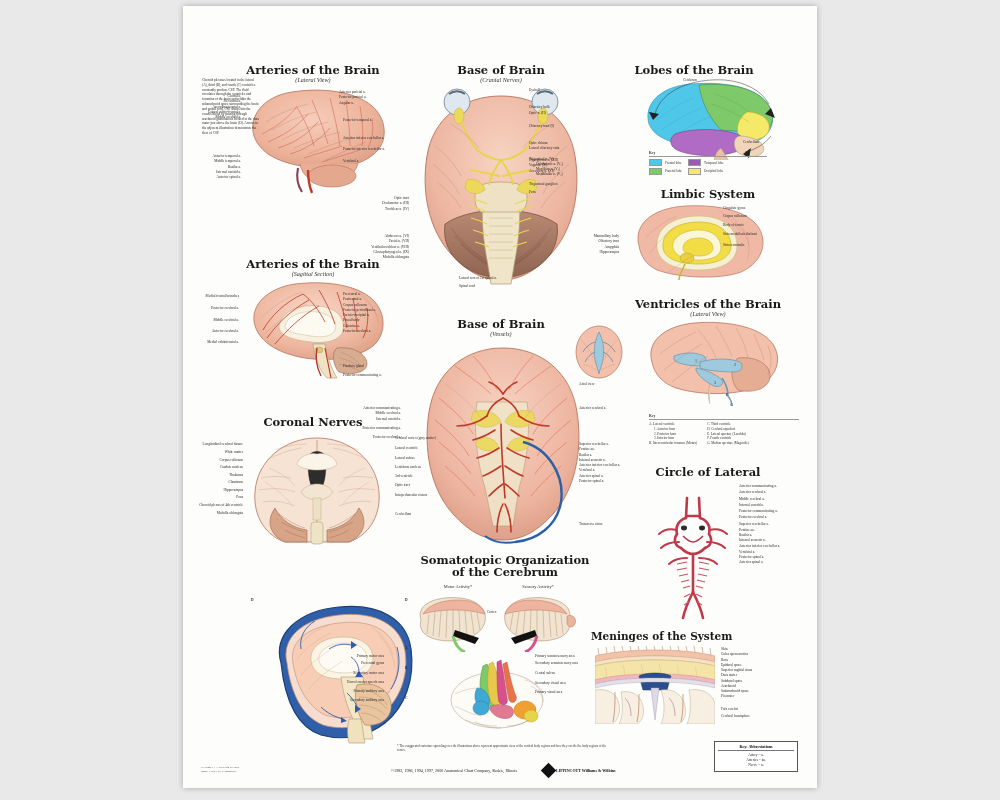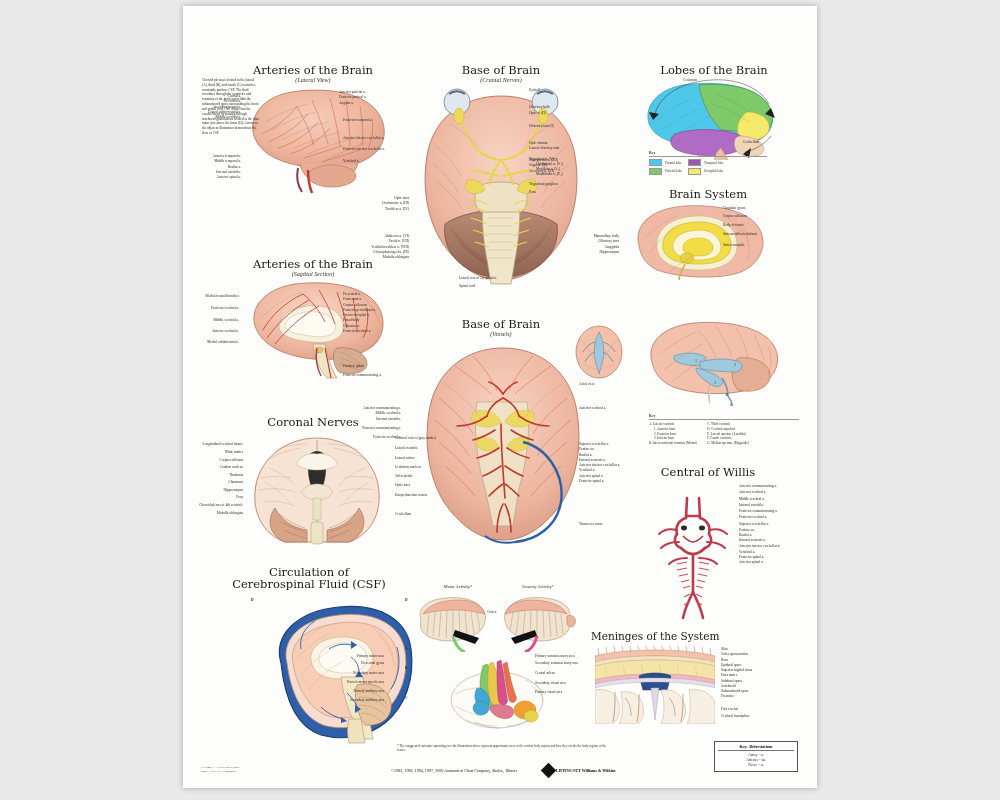--- a/index.html
+++ b/index.html
@@ -17,21 +17,21 @@
     box-shadow:0 0 6px rgba(0,0,0,.28);
   }
   .t{position:absolute;}
   
   #main-title{
     left:0;top:20px;width:634px;text-align:center;
     font-family:"DejaVu Serif",serif;
     font-weight:700;font-size:33px;letter-spacing:.5px;color:#111;
   }
   .sec-title{
-    text-align:center;font-family:"DejaVu Serif",serif;font-weight:400;
+    text-align:center;font-family:"DejaVu Serif",serif;font-weight:700;
     color:#1a1a1a;line-height:1.08;
   }
   .sec-title.s1{font-size:11.5px;}
   .sec-title.s2{font-size:10.5px;}
   .sec-sub{
     text-align:center;font-size:6.1px;color:#333;font-style:italic;
     font-family:"Liberation Serif",serif;margin-top:1px;
   }
   
   .lbl{
@@ -270,21 +270,21 @@
     <div class="lbl r" style="width:50px;">Trochlear n. (IV)</div>
   </div>
   <div class="t" style="left:160px;top:228px;">
     <div class="lbl r" style="width:66px;">Abducens n. (VI)</div>
     <div class="lbl r" style="width:66px;">Facial n. (VII)</div>
     <div class="lbl r" style="width:66px;">Vestibulocochlear n. (VIII)</div>
     <div class="lbl r" style="width:66px;">Glossopharyngeal n. (IX)</div>
     <div class="lbl r" style="width:66px;">Medulla oblongata</div>
   </div>
 
-  <div class="t" style="left:436px;top:58px;width:190px;">
+  <div class="t" style="left:416px;top:58px;width:190px;">
     <div class="sec-title s1">Lobes of the Brain</div>
   </div>
 
   <div class="art" style="left:452px;top:72px;">
     <svg width="150" height="82" viewBox="0 0 150 82">
       <path d="M14 46 C8 26 26 8 56 6 C92 3 124 10 134 28 C142 42 136 56 124 62 C106 70 70 72 44 66 C28 62 18 56 14 46 Z" fill="#4fc7e8" stroke="#2b93b0" stroke-width=".6"></path>
       <path d="M64 7 C96 4 124 11 134 28 C140 38 138 48 130 55 L86 52 C74 40 66 22 64 7 Z" fill="#7ec96a" stroke="#4d8a3e" stroke-width=".6"></path>
       <path d="M112 34 C126 34 136 42 134 52 C132 60 120 64 108 62 C100 58 100 42 112 34 Z" fill="#f5e96a" stroke="#bfae2e" stroke-width=".6"></path>
       <path d="M40 56 C56 50 84 50 102 56 C112 60 112 70 100 74 C82 80 54 78 42 72 C34 68 34 60 40 56 Z" fill="#b06cc4" stroke="#7b3f8c" stroke-width=".6"></path>
       <path d="M86 70 C92 80 96 86 96 90 L80 90 C78 82 80 74 86 70 Z" fill="#e8c3a6" stroke="#b08e6e" stroke-width=".5"></path>
@@ -333,21 +333,21 @@
         </div>
         <div class="keyrow">
           <span class="sw" style="background:#f5e96a"></span>
           <span class="kl">Occipital lobe</span>
         </div>
       </div>
     </div>
   </div>
 
   <div class="t" style="left:430px;top:182px;width:190px;">
-    <div class="sec-title s1">Brain System</div>
+    <div class="sec-title s1">Limbic System</div>
   </div>
 
   <div class="art" style="left:440px;top:196px;">
     <svg width="150" height="80" viewBox="0 0 150 80">
       <path d="M16 44 C10 22 30 6 62 4 C98 2 130 10 138 30 C144 46 136 62 118 70 C96 78 56 76 34 68 C22 62 18 54 16 44 Z" fill="#f0b9a5" stroke="#b5745d" stroke-width=".7"></path>
       <path d="M34 46 C32 26 50 14 76 14 C100 14 114 26 114 44 C114 60 98 68 76 68 C54 68 36 62 34 46 Z" fill="#f5f0d2" stroke="#c6bb7e" stroke-width=".6"></path>
       <path d="M40 46 C38 30 54 20 76 20 C96 20 108 30 108 44 C108 56 94 62 76 62 C58 62 42 58 40 46 Z" fill="#f2dd46" stroke="#c9b52e" stroke-width=".7"></path>
       <path d="M50 46 C48 36 60 28 76 28 C90 28 98 36 98 46 C98 54 88 58 76 58 C62 58 52 54 50 46 Z" fill="#fbf6d8" stroke="#c9b52e" stroke-width=".6"></path>
       <path d="M60 46 C60 40 66 36 76 36 C84 36 90 40 90 46 C90 51 84 54 76 54 C66 54 60 51 60 46 Z" fill="#f2dd46" stroke="#c9b52e" stroke-width=".6"></path>
       <ellipse cx="64" cy="56" rx="7" ry="5" fill="#e9d03f" stroke="#b5a02a" stroke-width=".5"></ellipse>
@@ -615,20 +615,24 @@
     <div class="lbl" style="width:30px;">Cerebral cortex (gray matter)</div>
     <div class="lbl" style="margin-top:5px;">Lateral ventricle</div>
     <div class="lbl" style="margin-top:4px;">Lateral sulcus</div>
     <div class="lbl" style="margin-top:4px;">Lentiform nucleus</div>
     <div class="lbl" style="margin-top:4px;">3rd ventricle</div>
     <div class="lbl" style="margin-top:4px;">Optic tract</div>
     <div class="lbl" style="margin-top:4px;">Interpeduncular cistern</div>
     <div class="lbl" style="margin-top:14px;">Cerebellum</div>
   </div>
 
+  <div class="t" style="left:430px;top:292px;width:190px;">
+    <div class="sec-title s1">Ventricles of the Brain</div>
+    <div class="sec-sub">(Lateral View)</div>
+  </div>
 
   <div class="art" style="left:455px;top:312px;">
     <svg width="145" height="90" viewBox="0 0 145 90">
       <path d="M14 44 C8 24 26 8 56 5 C92 2 126 10 136 28 C144 42 138 58 124 66 C104 78 64 78 38 70 C22 64 16 54 14 44 Z" fill="#f2c0ab" stroke="#b5745d" stroke-width=".8"></path>
       <path d="M100 40 C118 38 132 46 132 58 C132 70 116 76 100 72 C92 64 92 46 100 40 Z" fill="#e5ae94" stroke="#a86f55" stroke-width=".6"></path>
       <path d="M36 38 C46 34 58 34 66 38 C70 42 68 48 62 48 C52 48 40 46 36 42 Z" fill="#9fc9dc" stroke="#5d8ba4" stroke-width=".6"></path>
       <path d="M62 44 C76 40 92 40 102 44 C106 48 104 54 96 54 C82 54 66 52 62 50 Z" fill="#9fc9dc" stroke="#5d8ba4" stroke-width=".6"></path>
       <path d="M58 50 C68 52 78 56 84 62 C86 66 82 70 76 68 C68 64 60 58 58 52 Z" fill="#9fc9dc" stroke="#5d8ba4" stroke-width=".6"></path>
       <path d="M84 60 C88 66 90 72 90 78" stroke="#6d9bb5" stroke-width="1.6" fill="none"></path>
       <path d="M88 76 C92 80 94 84 94 88" stroke="#6d9bb5" stroke-width="1.4" fill="none"></path>
@@ -665,21 +669,21 @@
         <li>C. Third ventricle</li>
         <li>D. Cerebral aqueduct</li>
         <li>E. Lateral aperture (Luschka)</li>
         <li>F. Fourth ventricle</li>
         <li>G. Median aperture (Magendie)</li>
       </ul>
     </div>
   </div>
 
   <div class="t" style="left:430px;top:460px;width:190px;">
-    <div class="sec-title s1">Central of Willis</div>
+    <div class="sec-title s1">Circle of Lateral</div>
   </div>
 
   <div class="art" style="left:470px;top:478px;">
     <svg width="80" height="140" viewBox="0 0 80 140">
       <g stroke="#c0394b" stroke-width="2.6" fill="none" stroke-linecap="round">
         <path d="M34 14 L33 34"></path>
           <path d="M46 14 L47 34"></path>
         <path d="M33 34 C26 36 22 42 24 50"></path>
           <path d="M47 34 C54 36 58 42 56 50"></path>
         <path d="M34 32 L46 32"></path>
@@ -800,24 +804,20 @@
     <div class="lbl">Superior sagittal sinus</div>
     <div class="lbl">Dura mater</div>
     <div class="lbl">Subdural space</div>
     <div class="lbl">Arachnoid</div>
     <div class="lbl">Subarachnoid space</div>
     <div class="lbl">Pia mater</div>
     <div class="lbl" style="margin-top:7px;">Falx cerebri</div>
     <div class="lbl" style="margin-top:2px;">Cerebral hemisphere</div>
   </div>
 
-  <div class="t" style="left:26px;top:560px;width:200px;">
-    <div class="sec-title s1">Circulation of</div>
-    <div class="sec-title s1">Cerebrospinal Fluid (CSF)</div>
-  </div>
 
   <div class="art" style="left:72px;top:595px;">
     <svg width="160" height="145" viewBox="0 0 160 145">
       <path d="M26 62 C18 34 42 10 84 6 C124 2 152 18 156 48 C160 78 150 106 130 122 C112 136 88 140 66 134 C42 126 30 100 26 62 Z" fill="#2f5fa8" stroke="#1d3e72" stroke-width="1.2"></path>
       <path d="M32 62 C26 38 46 18 84 14 C120 10 146 24 150 50 C154 76 144 100 126 114 C110 126 88 130 68 124 C48 116 36 94 32 62 Z" fill="#f6ddd0" stroke="#c08f70" stroke-width=".8"></path>
       <path d="M38 62 C34 42 50 26 84 22 C116 18 138 30 142 52 C146 74 136 94 120 106 C106 116 88 120 70 114 C54 106 42 88 38 62 Z" fill="#f7cdb5" stroke="#c08f70" stroke-width=".6"></path>
       <path d="M56 60 C54 46 68 36 88 36 C106 36 118 44 118 58 C118 70 106 78 88 78 C68 78 58 72 56 60 Z" fill="#fbf3e4" stroke="#c9b48e" stroke-width=".7"></path>
       <path d="M64 60 C62 50 74 42 90 42 C104 42 112 48 112 58 C112 66 102 72 90 72 C76 72 66 68 64 60 Z" fill="#fdfbf4" stroke="#cbbb9a" stroke-width=".5"></path>
       <path d="M86 76 C88 92 92 106 98 118 L104 138 L118 138 L114 116 C112 102 110 88 108 76 Z" fill="#f3e7c8" stroke="#ac9872" stroke-width=".6"></path>
       <path d="M102 84 C118 80 134 88 136 102 C138 116 126 126 110 124 C102 114 98 94 102 84 Z" fill="#e9c59f" stroke="#a8764f" stroke-width=".6"></path>
@@ -853,20 +853,24 @@
     </svg>
   </div>
 
   <div id="csf-paragraph">Choroid plexuses located in the lateral (A), third (B), and fourth (C) ventricles constantly produce CSF. The fluid circulates through the ventricles and foramina of the brain and within the subarachnoid space surrounding the brain and spinal cord. CSF drains into the venous blood by passing through arachnoid granulations located in the dura mater just above the brain (D). Arrows in the adjacent illustration demonstrate the flow of CSF.</div>
   <div class="t lbl" style="left:68px;top:592px;font-weight:700;">D</div>
   <div class="t lbl" style="left:222px;top:592px;font-weight:700;">D</div>
   <div class="t lbl" style="left:222px;top:640px;font-weight:700;">A</div>
   <div class="t lbl" style="left:222px;top:660px;font-weight:700;">B</div>
   <div class="t lbl" style="left:222px;top:690px;font-weight:700;">C</div>
 
+  <div class="t" style="left:222px;top:548px;width:200px;">
+    <div class="sec-title s1">Somatotopic Organization</div>
+    <div class="sec-title s1">of the Cerebrum</div>
+  </div>
 
   <div class="t" style="left:240px;top:578px;width:70px;text-align:center;">
     <div class="lbl" style="font-size:4.4px;">Motor Activity*</div>
   </div>
   <div class="t" style="left:320px;top:578px;width:70px;text-align:center;">
     <div class="lbl" style="font-size:4.4px;">Sensory Activity*</div>
   </div>
 
   <div class="art" style="left:228px;top:588px;">
     <svg width="78" height="58" viewBox="0 0 78 58">

